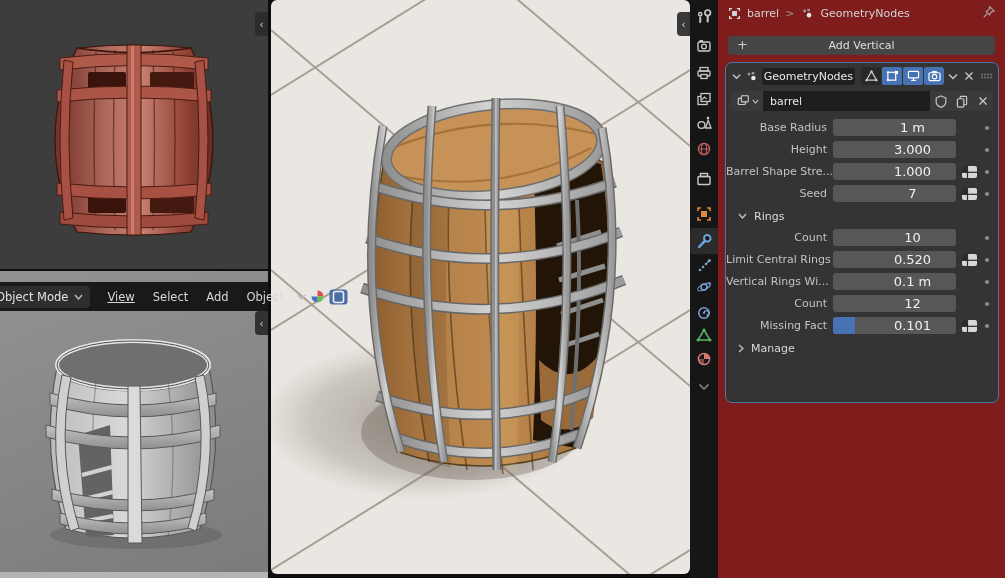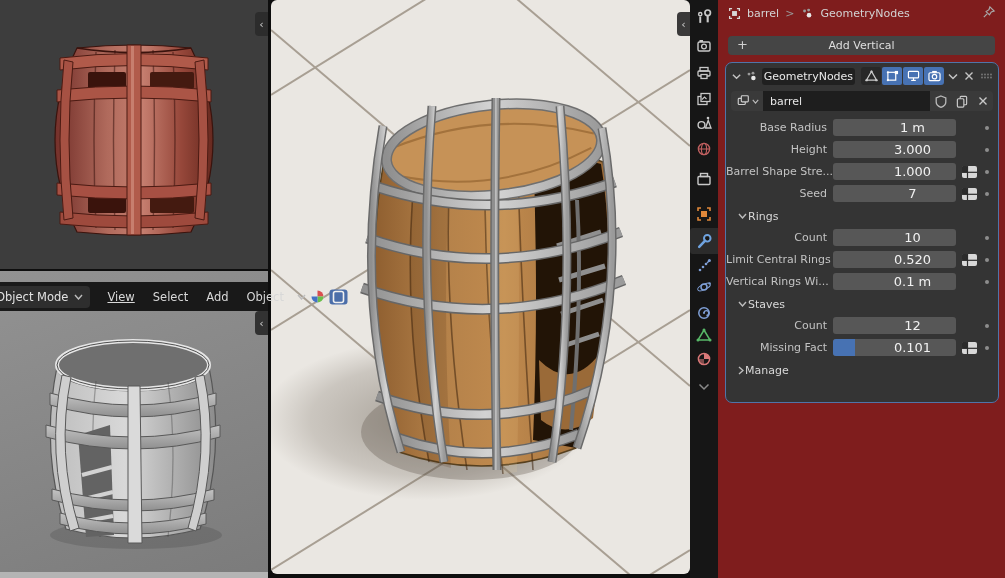--- a/index.html
+++ b/index.html
@@ -66,21 +66,21 @@
   .prop-row{position:relative;height:22px;}
   .prop-row .lbl{position:absolute;left:0;top:0;width:101px;text-align:right;font-size:11px;color:#c3c3c3;line-height:22px;
     white-space:nowrap;}
   .prop-row .field{position:absolute;left:107px;top:2px;width:123px;height:17px;background:#575757;border-radius:3px;
     overflow:hidden;}
   .prop-row .field .fill{position:absolute;left:0;top:0;bottom:0;background:#4772b3;}
   .prop-row .field .val{position:absolute;inset:0;display:flex;align-items:center;justify-content:center;
     font-size:13px;color:#f1f1f1;margin-left:36px;}
   .prop-row .attr{position:absolute;left:234px;top:3px;width:18px;height:15px;display:flex;align-items:center;justify-content:center;}
   .prop-row .dot{position:absolute;left:259px;top:9px;width:4px;height:4px;border-radius:50%;background:#8d8d8d;}
-  .section-row{height:22px;display:flex;align-items:center;gap:1px;padding-left:12px;font-size:11px;color:#d8d8d8;}
+  .section-row{height:22px;display:flex;align-items:center;gap:7px;padding-left:12px;font-size:11px;color:#d8d8d8;}
 </style>
 </head>
 <body>
 
 <div id="vp-top-left" class="abs">
   <svg width="268" height="269" viewBox="0 0 268 269">
     <defs>
       <linearGradient id="rb" x1="0" y1="0" x2="1" y2="0">
         <stop offset="0" stop-color="#74302a"></stop>
           <stop offset="0.33" stop-color="#b06a5c"></stop>
@@ -578,28 +578,20 @@
             </span>
             <span class="dot"></span>
           </div>
           <div class="prop-row">
             <span class="lbl">Vertical Rings Wi...</span>
       <div class="field">
               <span class="val">0.1 m</span>
             </div>
       <span class="dot"></span>
           </div>
-          <div class="section-row">
-            <span>
-              <svg width="9" height="6" viewBox="0 0 9 6">
-                <polyline points="1,1 4.5,5 8,1" fill="none" stroke="#bdbdbd" stroke-width="1.4"></polyline>
-              </svg>
-            </span>
-                   <span>Staves</span>
-          </div>
           <div class="prop-row">
             <span class="lbl">Count</span>
       <div class="field">
               <span class="val">12</span>
             </div>
       <span class="dot"></span>
           </div>
           <div class="prop-row">
             <span class="lbl">Missing Fact</span>
       <div class="field">

